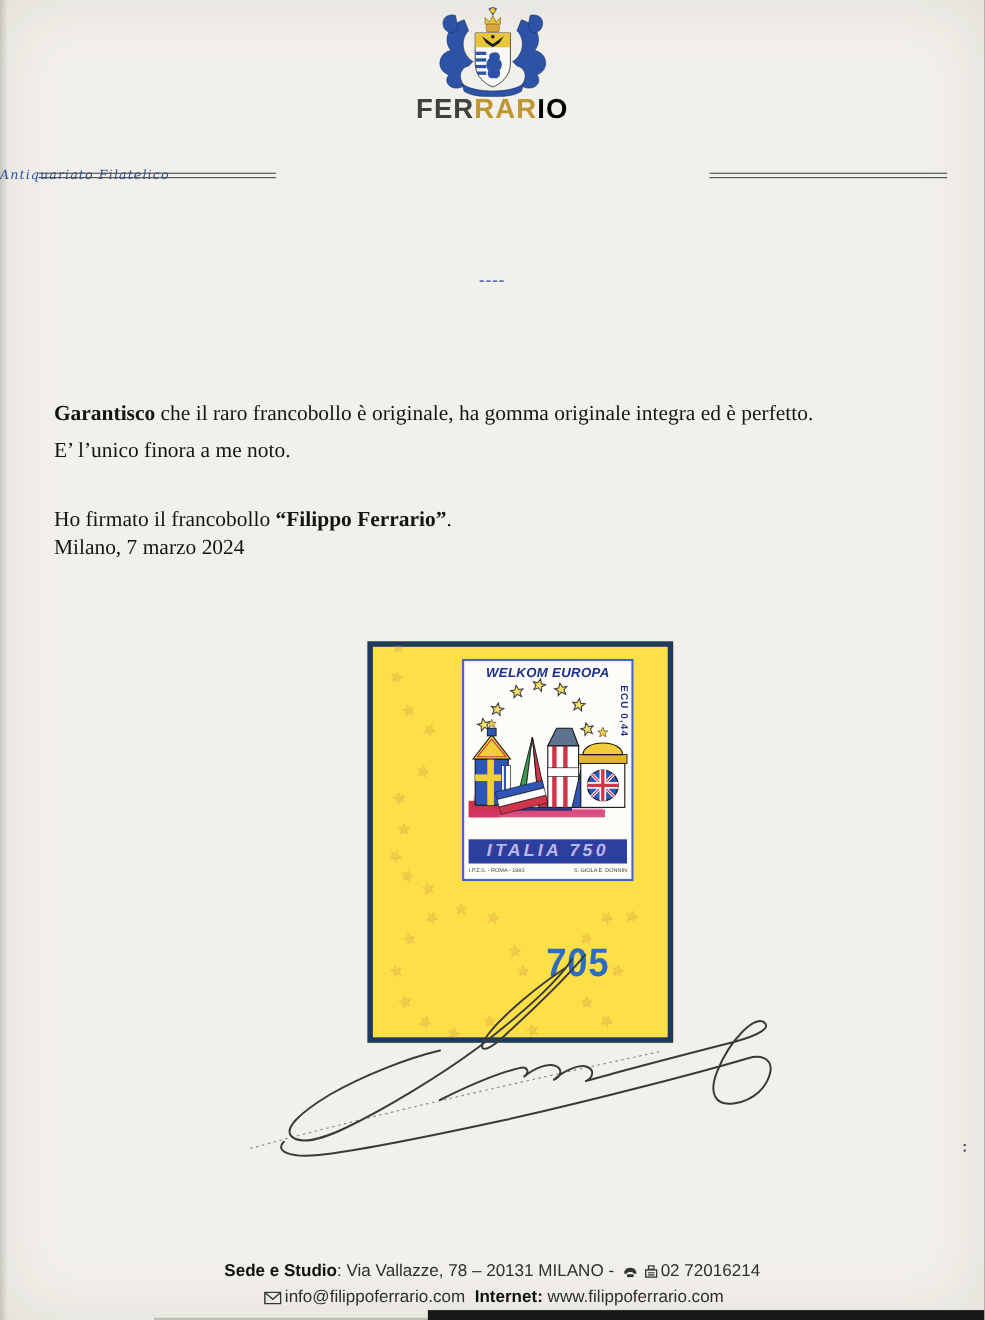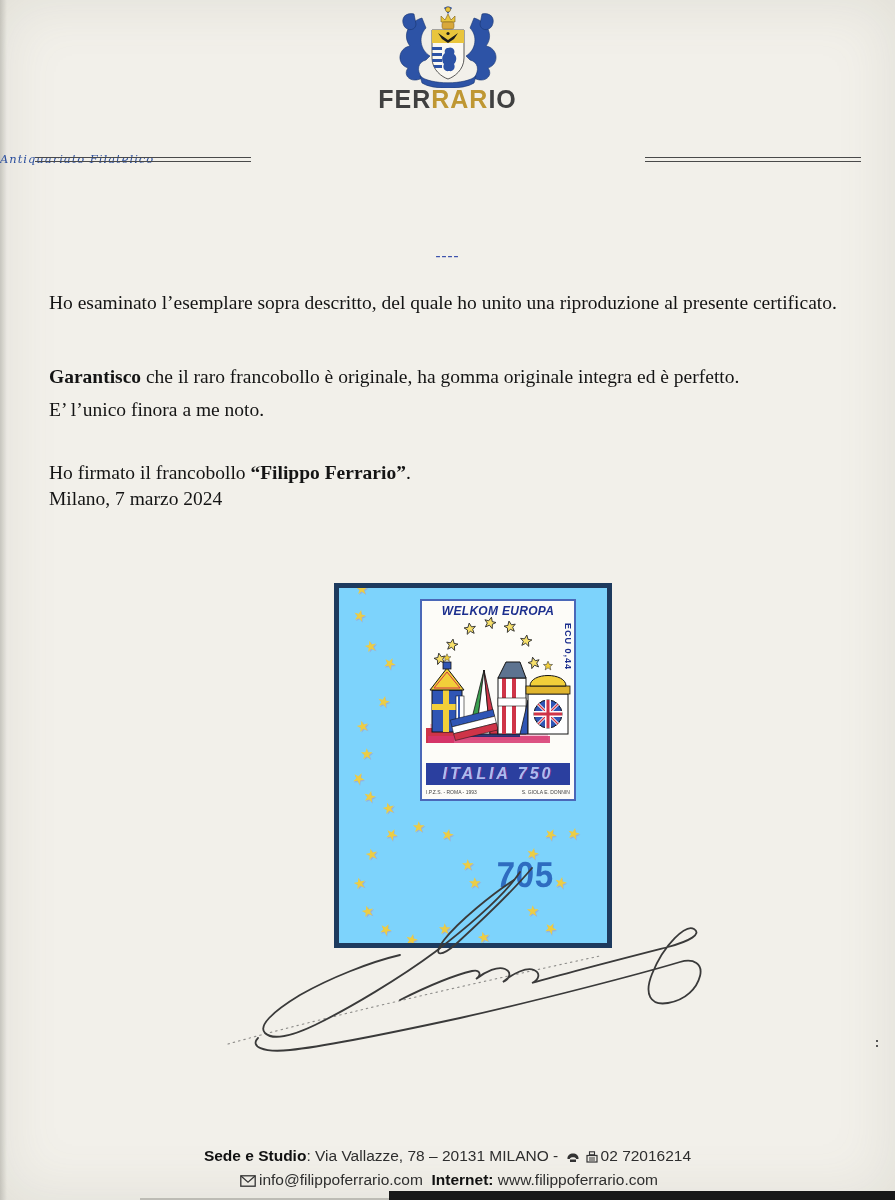--- a/index.html
+++ b/index.html
@@ -9,37 +9,37 @@
   .abs{position:absolute;}
   
   .edge-left{left:0;top:0;bottom:0;width:7px;background:linear-gradient(to right,rgba(80,80,72,.22),rgba(80,80,72,0));}
   .edge-bottom-dark{left:389px;right:0;bottom:0;height:9px;background:#181818;}
   .edge-bottom-soft{left:140px;width:249px;bottom:0;height:2px;background:rgba(60,60,52,.25);}
   
   .crest{left:392px;top:6px;width:112px;height:82px;}
   .wordmark{left:0;right:0;top:85px;text-align:center;font-family:"Liberation Sans",sans-serif;
             font-weight:800;font-size:25px;letter-spacing:1px;}
   .wm-navy{color:#404040;} .wm-gold{color:#bf9732;}
-  .wm-o{color:#404040;position:relative;}
+  .wm-o{color:#000000;position:relative;}
   .tagline{left:0;right:0;top:110px;font-family:"DejaVu Serif",serif;
            font-style:italic;font-size:11.5px;color:#2b4f9e;letter-spacing:1px;margin-top:42px;}
   
   .title{left:0;right:0;top:134px;text-align:center;font-size:27px;letter-spacing:2.5px;color:#262626;}
   .rule{top:157px;height:3px;border-top:1px solid #4a4a4a;border-bottom:1px solid #4a4a4a;width:216px;}
   .rule-l{left:35px;} .rule-r{left:645px;}
   
   .para{left:49px;width:800px;font-size:19.5px;line-height:33px;}
   .just{text-align:justify;}
   .p1{top:192px;} .sep{top:247px;left:0;right:0;text-align:center;color:#3c52ad;
       font-weight:700;font-size:15px;letter-spacing:1px;}
   .p2{top:286px;} .p3{top:360px;} .p4{top:436px;margin-top:20px;} .p5{top:482px;}
   .b{font-weight:700;}
   
   .block{left:334px;top:583px;width:278px;height:365px;border:5px solid #1d3a5e;
-         background:#7dd3fc;box-sizing:border-box;}
+         background:#fde047;box-sizing:border-box;}
   .stars-layer{position:absolute;left:0;top:0;right:0;bottom:0;overflow:hidden;}
   .st{position:absolute;width:16px;height:16px;font-size:15px;line-height:16px;color:#eccd44;
       text-shadow:1px 1px 0 rgba(225,90,130,.28);}
   .st::before{content:"★";}
   .r1{transform:rotate(14deg);} .r2{transform:rotate(-13deg);} .r3{transform:rotate(28deg);}
   .design{position:absolute;left:81px;top:11px;width:156px;height:202px;border:2px solid #4a68b8;
           background:#fdfcf8;box-sizing:border-box;}
   .stamp-header{position:absolute;left:0;right:0;top:3px;text-align:center;
                 font-family:"Liberation Sans",sans-serif;font-style:italic;font-weight:700;
                 font-size:12px;letter-spacing:.3px;color:#1c2f8e;}
@@ -109,21 +109,20 @@
     <span class="wm-navy">FER</span><span class="wm-gold">RAR</span><span class="wm-o">IO</span>
   </div>
   <div class="abs tagline">Antiquariato Filatelico</div>
 
   <div class="abs rule rule-l"></div>
   <div class="abs rule rule-r"></div>
 
 
   <div class="abs sep">----</div>
 
-  <div class="abs para p2 just">Ho esaminato l’esemplare sopra descritto, del quale ho unito una riproduzione al presente certificato.</div>
 
   <div class="abs para p3"><span class="b">Garantisco</span><span> che il raro francobollo è originale, ha gomma originale integra ed è perfetto.</span><br><span>E’ l’unico finora a me noto.</span></div>
 
   <div class="abs para p4"><span>Ho firmato il francobollo </span><span class="b">“Filippo Ferrario”</span><span>.</span></div>
 
   <div class="abs para p5">Milano, 7 marzo 2024</div>
 
   <div class="abs block">
     <div class="stars-layer">
       <span class="st" style="left:16px;top:-7px"></span>

